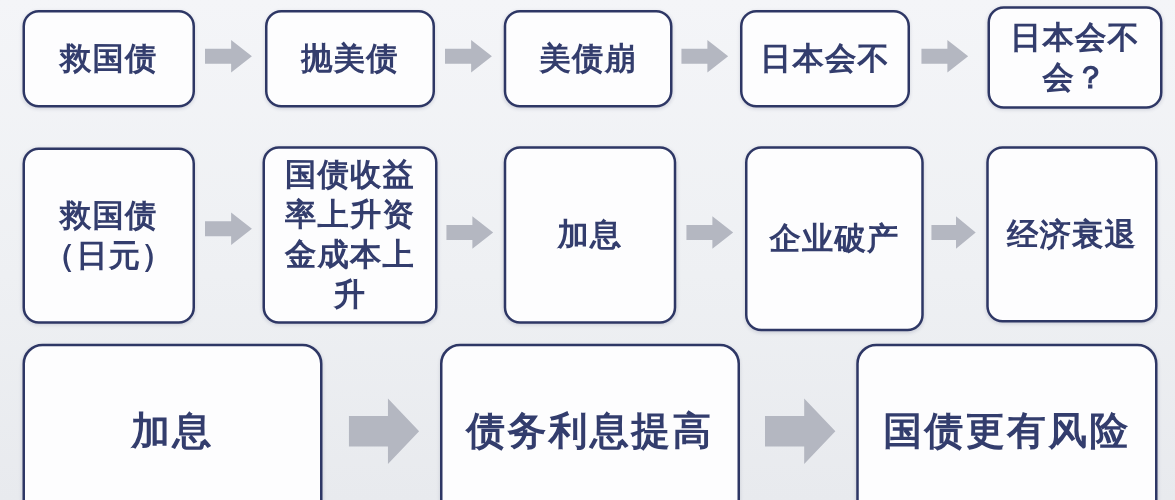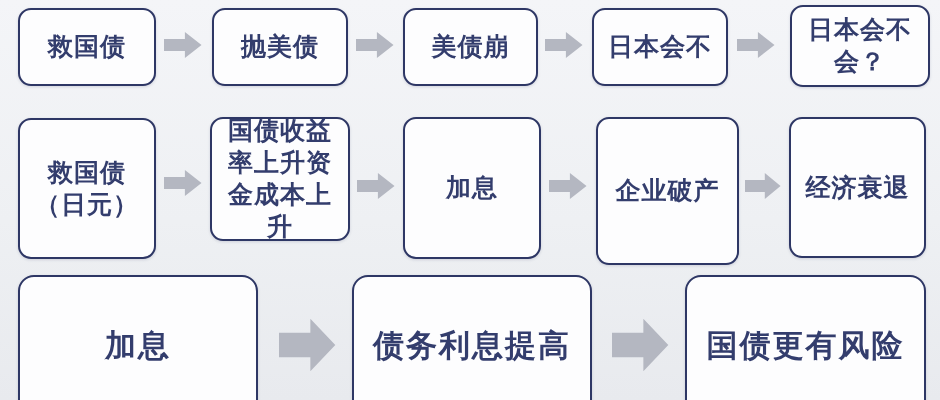--- a/index.html
+++ b/index.html
@@ -34,21 +34,21 @@
   .r1b3 { left: 403px; top: 8px; width: 135px; height: 78px; }
   .r1b4 { left: 592px; top: 8px; width: 136px; height: 78px; }
   .r1b5 { left: 790px; top: 5px; width: 140px; height: 82px; }
   .r1a1 { left: 164px; top: 31px; width: 38px; height: 28px; }
   .r1a2 { left: 356px; top: 31px; width: 38px; height: 28px; }
   .r1a3 { left: 545px; top: 31px; width: 38px; height: 28px; }
   .r1a4 { left: 737px; top: 31px; width: 38px; height: 28px; }
 
   
   .r2b1 { left: 18px;  top: 118px; width: 138px; height: 141px; }
-  .r2b2 { left: 210px; top: 117px; width: 140px; height: 124px; }
+  .r2b2 { left: 210px; top: 117px; width: 140px; height: 142px; }
   .r2b3 { left: 403px; top: 117px; width: 138px; height: 142px; }
   .r2b4 { left: 596px; top: 117px; width: 143px; height: 148px; }
   .r2b5 { left: 789px; top: 117px; width: 137px; height: 141px; }
   .r2a1 { left: 164px; top: 169px; width: 38px; height: 28px; }
   .r2a2 { left: 357px; top: 172px; width: 38px; height: 28px; }
   .r2a3 { left: 549px; top: 172px; width: 38px; height: 28px; }
   .r2a4 { left: 745px; top: 172px; width: 36px; height: 28px; }
 
   
   .r3b1 { left: 18px;  top: 275px; width: 240px; height: 141px; }

